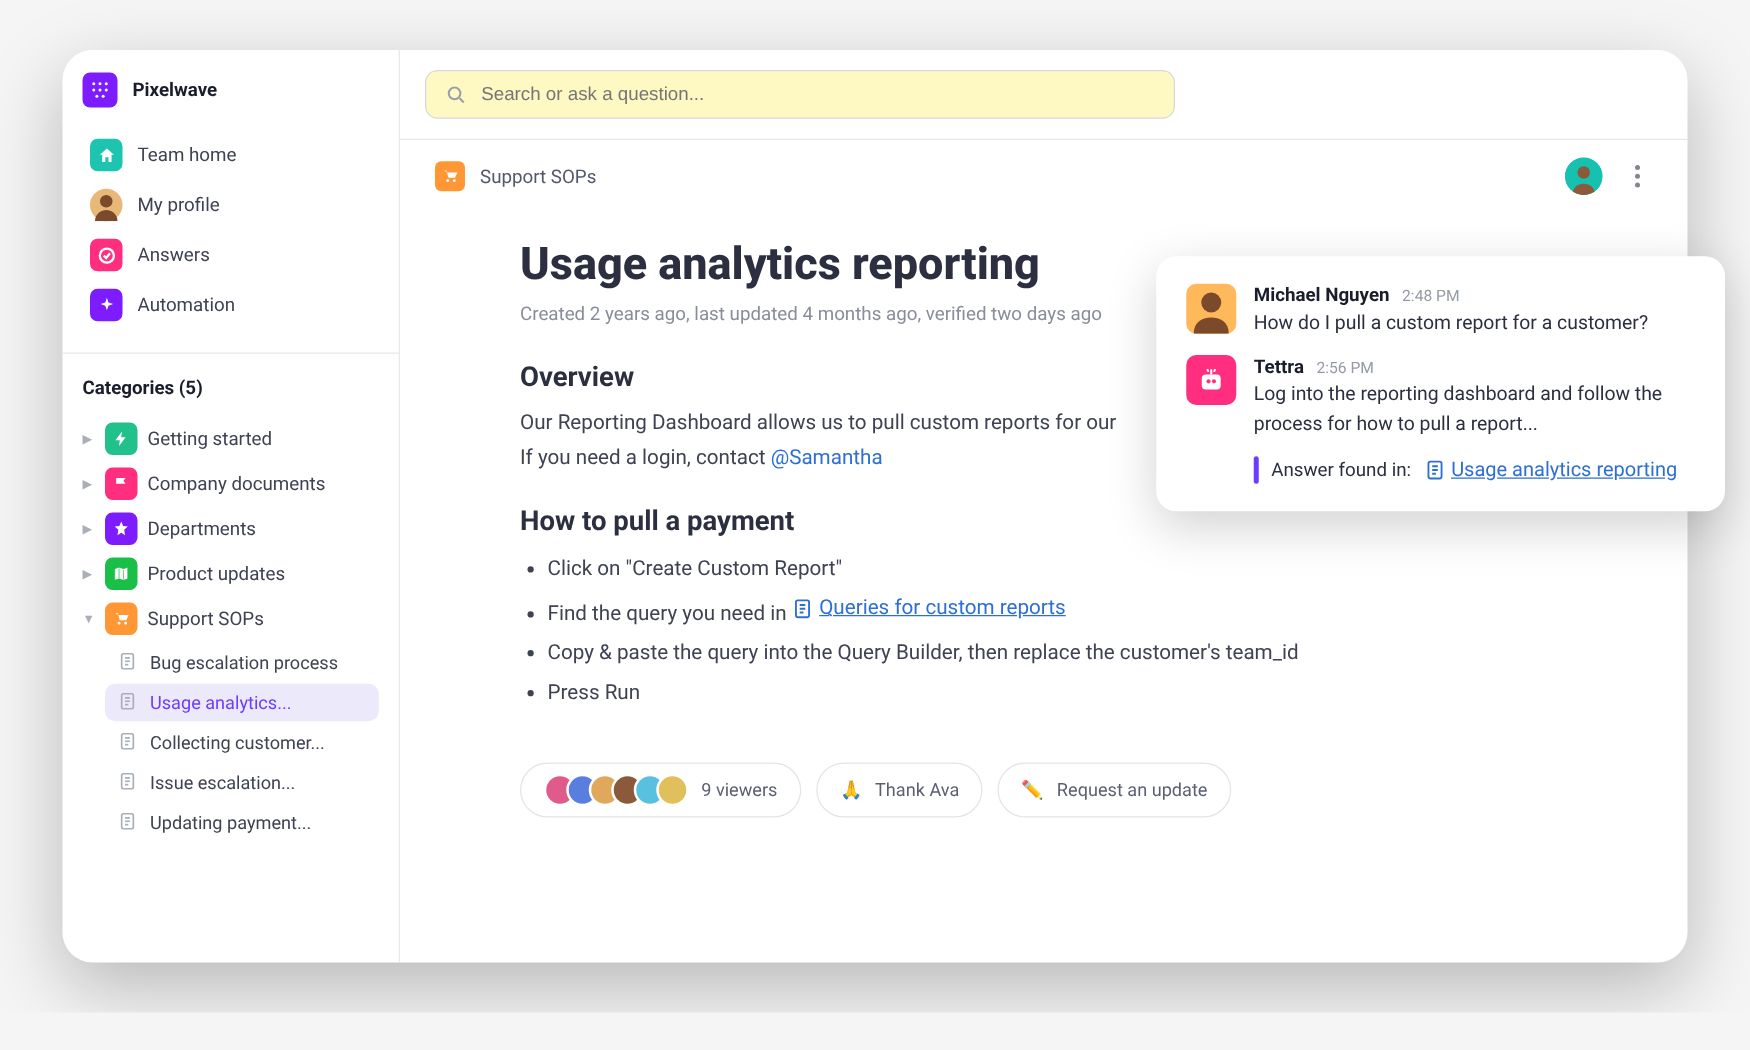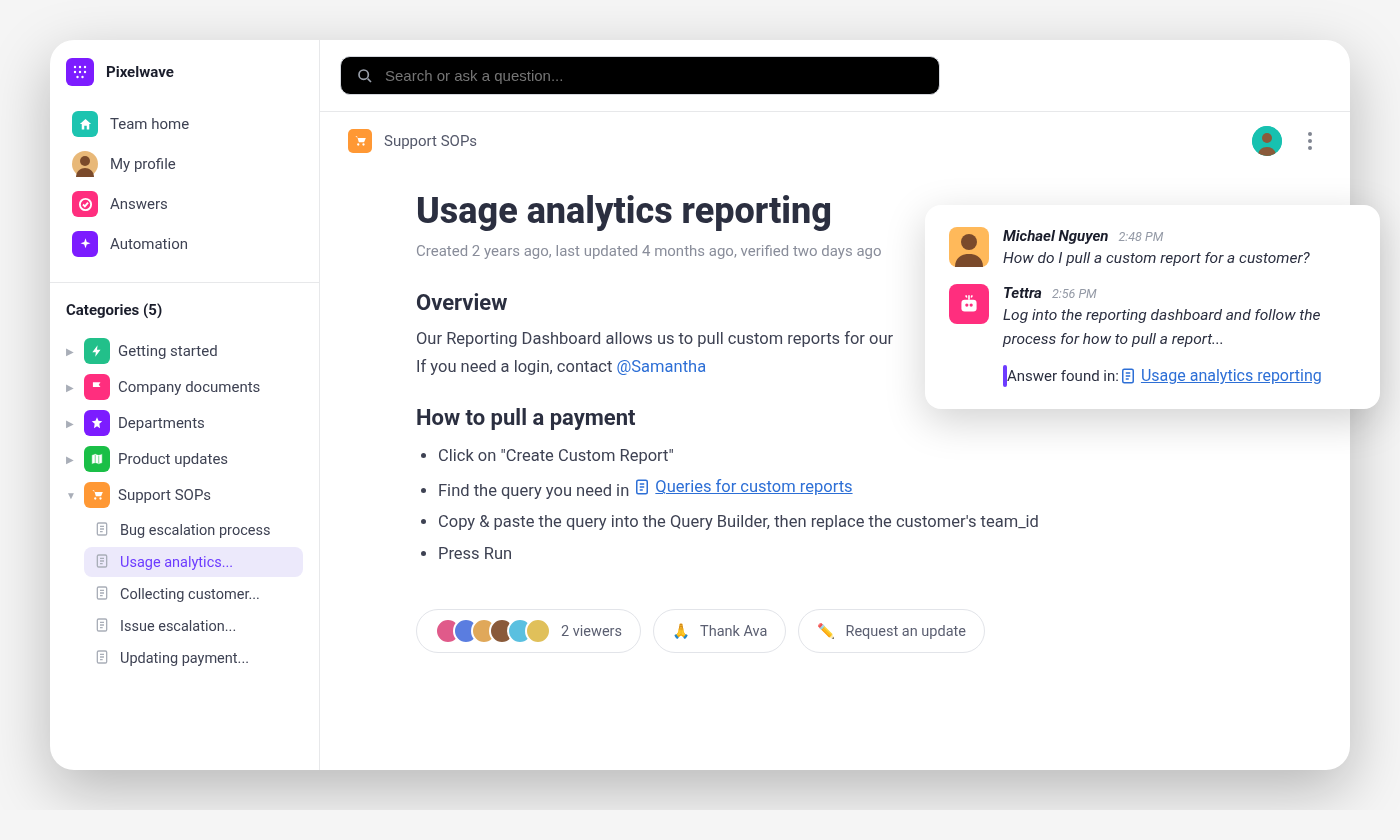--- a/index.html
+++ b/index.html
@@ -21,21 +21,21 @@
 .cat-icon { width: 26px; height: 26px; border-radius: 6px; display: flex; align-items: center; justify-content: center; flex-shrink: 0; }
 .cat-label { font-size: 15px; color: #3e4253; }
 .sub-list { margin-left: 18px; }
 .sub-item { display: flex; align-items: center; gap: 8px; padding: 6px 10px; border-radius: 8px; cursor: pointer; margin: 2px 0; }
 .sub-item.active { background: #ece9fb; }
 .sub-item.active .sub-label { color: #6d3cff; }
 .sub-icon { width: 18px; height: 18px; color: #a9aeb8; flex-shrink: 0; }
 .sub-label { font-size: 14.5px; color: #3e4253; }
 .main { flex: 1; display: flex; flex-direction: column; }
 .searchbar-wrap { padding: 16px 20px; border-bottom: 1px solid #e7e8ea; }
-.searchbar { display: flex; align-items: center; gap: 12px; background: #000000; border: 1px solid #d5d8de; border-radius: 10px; padding: 10px 16px; width: 600px; }
+.searchbar { display: flex; align-items: center; gap: 12px; background: #fef9c3; border: 1px solid #d5d8de; border-radius: 10px; padding: 10px 16px; width: 600px; }
 .searchbar input { border: none; outline: none; font-size: 15px; color: #808591; flex: 1; background: transparent; }
 .breadcrumb-bar { display: flex; align-items: center; justify-content: space-between; padding: 14px 28px; }
 .bc-left { display: flex; align-items: center; gap: 12px; }
 .bc-icon { width: 24px; height: 24px; border-radius: 5px; background: #ff9834; display: flex; align-items: center; justify-content: center; }
 .bc-text { font-size: 15px; color: #54586a; }
 .bc-right { display: flex; align-items: center; gap: 16px; }
 .avatar-sm { width: 30px; height: 30px; border-radius: 50%; background: #17c1b0; display: flex; align-items: center; justify-content: center; overflow: hidden; }
 .more-dots { width: 24px; display: flex; flex-direction: column; align-items: center; gap: 3px; cursor: pointer; }
 .more-dots span { width: 4px; height: 4px; border-radius: 50%; background: #808591; }
 .content { padding: 20px 28px 30px 96px; overflow-y: auto; flex: 1; }
@@ -49,26 +49,26 @@
 .doc-link { display: inline-flex; align-items: center; gap: 4px; color: #2d6fd6; }
 .doc-link-icon { width: 18px; height: 18px; }
 .pills { display: flex; gap: 12px; margin-top: 40px; }
 .pill { display: flex; align-items: center; gap: 10px; border: 1px solid #e2e4e9; border-radius: 999px; padding: 8px 18px; font-size: 14.5px; color: #5b5f71; cursor: pointer; }
 .viewer-stack { display: flex; }
 .viewer-stack .va { width: 26px; height: 26px; border-radius: 50%; border: 2px solid #fff; margin-left: -8px; }
 .viewer-stack .va:first-child { margin-left: 0; }
 .overlay-card { position: absolute; top: 165px; right: -30px; width: 455px; background: #fff; border-radius: 16px; box-shadow: 0 12px 40px rgba(0,0,0,0.18); padding: 22px 24px; }
 .msg { display: flex; gap: 14px; margin-bottom: 14px; }
 .msg-av { width: 40px; height: 40px; border-radius: 8px; flex-shrink: 0; display: flex; align-items: center; justify-content: center; }
-.msg-body { flex: 1; font-style: italic; }
+.msg-body { flex: 1; }
 .msg-head { display: flex; align-items: baseline; gap: 10px; }
 .msg-name { font-weight: 700; font-size: 15px; color: #1a1d2b; }
 .msg-time { font-size: 12.5px; color: #949aa6; }
 .msg-text { font-size: 15.5px; color: #2b2f40; line-height: 1.5; margin-top: 2px; }
-.answer-bar { display: flex; align-items: center; margin-left: 54px; margin-top: 6px; }
+.answer-bar { display: flex; align-items: center; gap: 10px; margin-left: 54px; margin-top: 6px; }
 .answer-accent { width: 4px; height: 22px; background: #6d3cff; border-radius: 3px; }
 .answer-label { font-size: 15px; color: #2b2f40; }
 svg { display: block; }
 </style>
 </head>
 <body>
 
 <div class="app-window">
 
   <aside class="sidebar">
@@ -298,21 +298,21 @@
       <div class="pills">
         <div class="pill">
           <div class="viewer-stack">
             <div class="va" style="background:#e05a8a"></div>
             <div class="va" style="background:#5a7de0"></div>
             <div class="va" style="background:#e0a85a"></div>
             <div class="va" style="background:#8a5a3a"></div>
             <div class="va" style="background:#5ac0e0"></div>
             <div class="va" style="background:#e0c05a"></div>
           </div>
-          <span>2 viewers</span>
+          <span>9 viewers</span>
         </div>
         <div class="pill">
           <span>🙏</span>
           <span>Thank Ava</span>
         </div>
         <div class="pill">
           <span>✏️</span>
           <span>Request an update</span>
         </div>
       </div>

